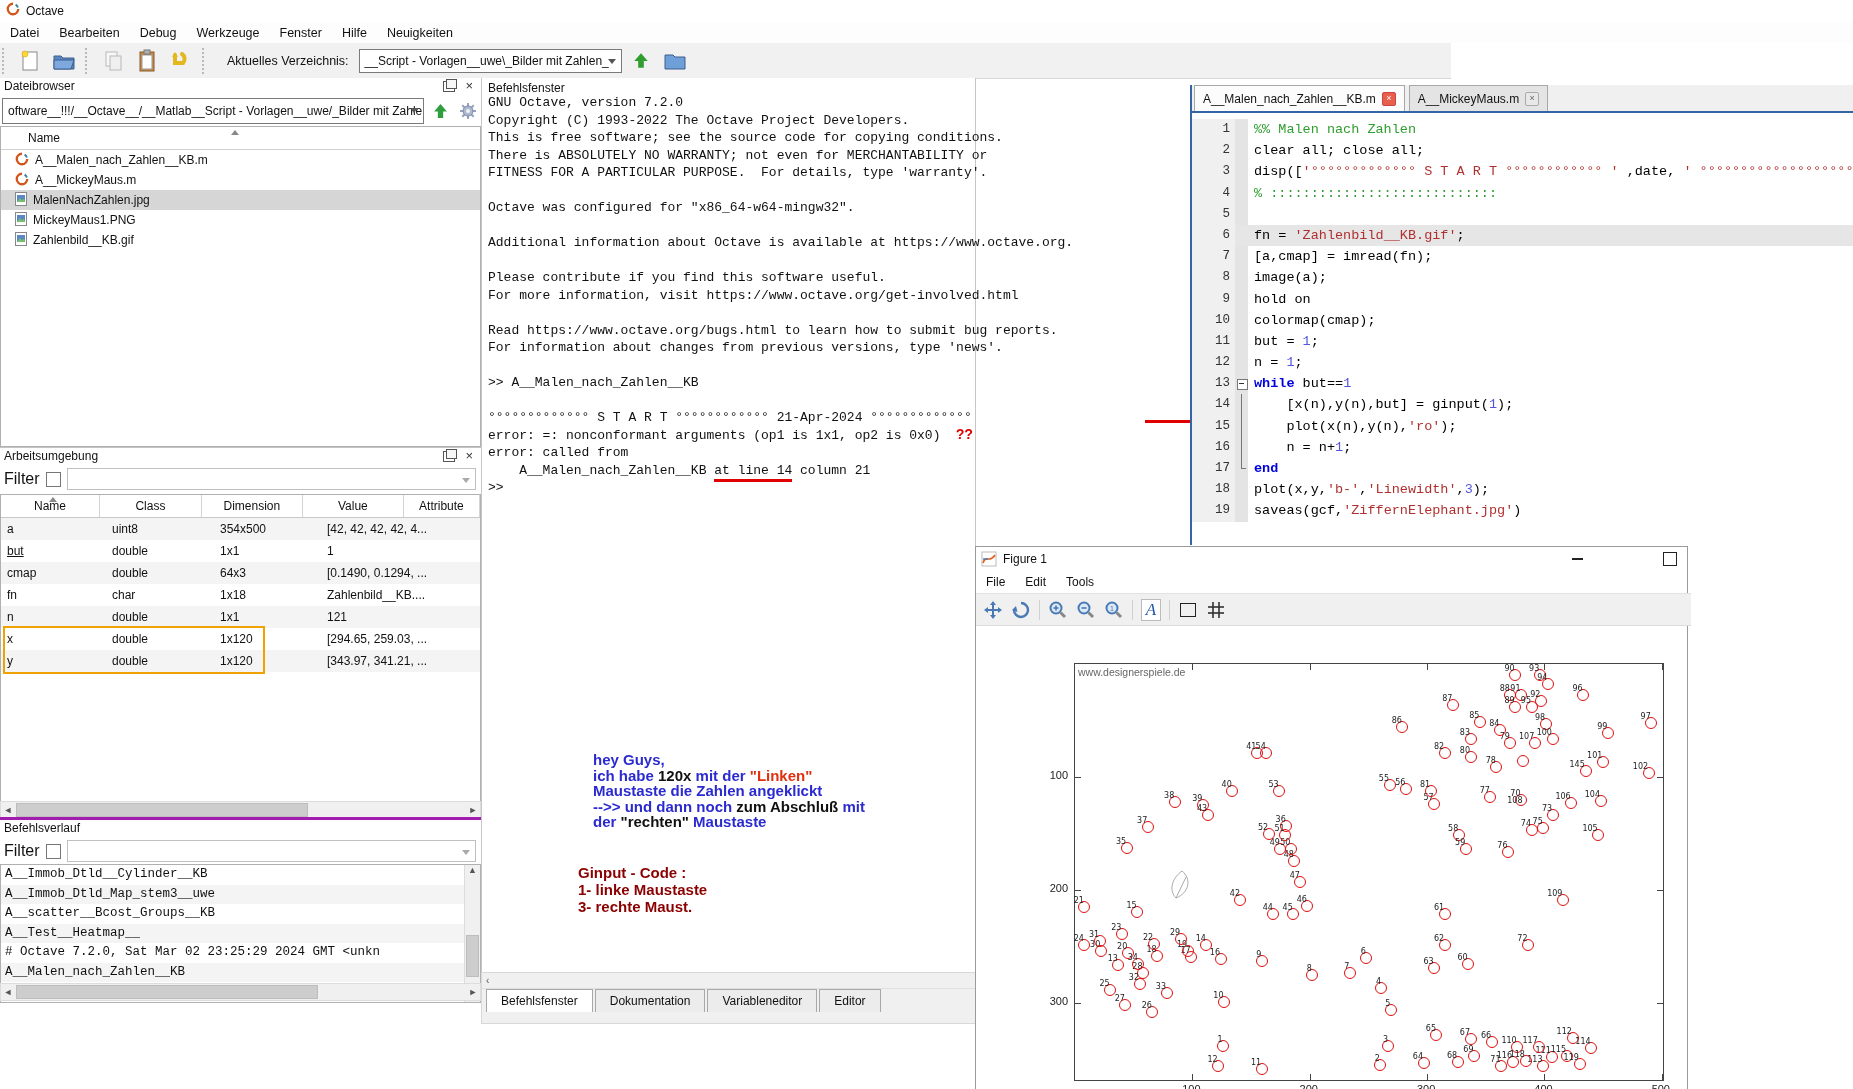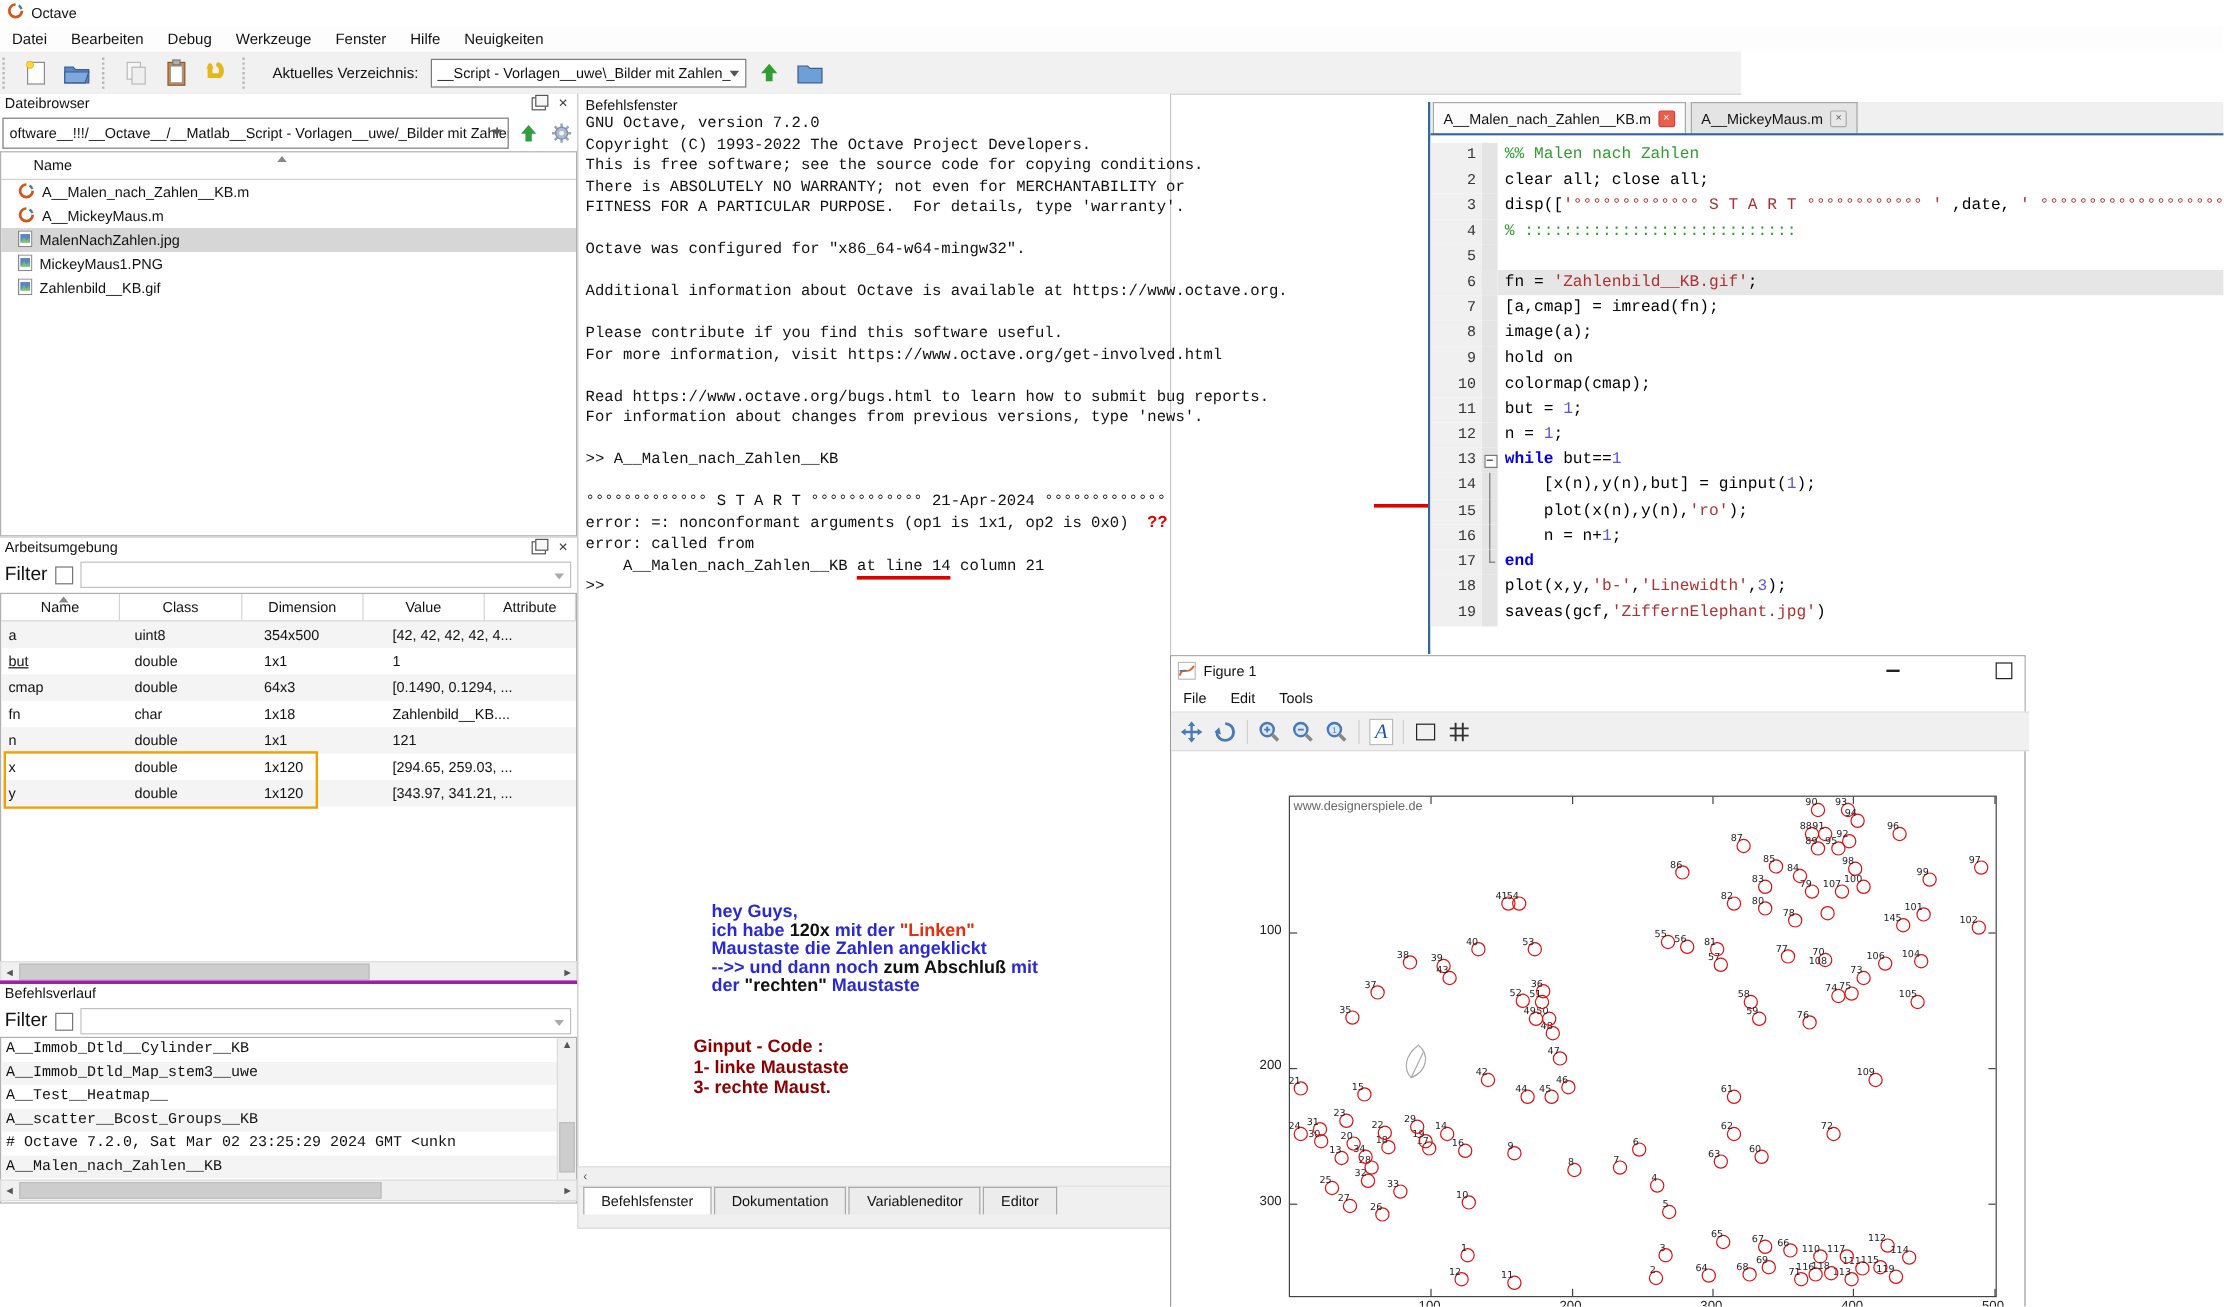--- a/index.html
+++ b/index.html
@@ -360,22 +360,22 @@
       <span>Filter</span>
       <span class="checkbox"></span>
       <div class="combo" style="flex:1;height:20px;border-color:#c0c0c0;">
         <span class="carr" style="border-top-color:#aaa;"></span>
       </div>
     </div>
     <div class="hist-list">
       <div id="hist-rows" style="margin-right:15px;">
           <div class="hist-row">A__Immob_Dtld__Cylinder__KB</div>
           <div class="hist-row">A__Immob_Dtld_Map_stem3__uwe</div>
+          <div class="hist-row">A__scatter__Bcost_Groups__KB</div>
           <div class="hist-row">A__Test__Heatmap__</div>
-          <div class="hist-row">A__scatter__Bcost_Groups__KB</div>
           <div class="hist-row"># Octave 7.2.0, Sat Mar 02 23:25:29 2024 GMT &lt;unkn</div>
           <div class="hist-row">A__Malen_nach_Zahlen__KB</div>
         </div>
       <div class="sb-v">
         <div style="text-align:center;font-size:9px;color:#555;">▲</div>
         <div class="sb-thumb" style="left:1px;top:70px;width:11px;height:40px;"></div>
         <div style="position:absolute;bottom:0;width:100%;text-align:center;font-size:9px;color:#555;">▼</div>
       </div>
     </div>
     <div class="sb-h" style="left:0;top:163px;width:479px;height:16px;">

